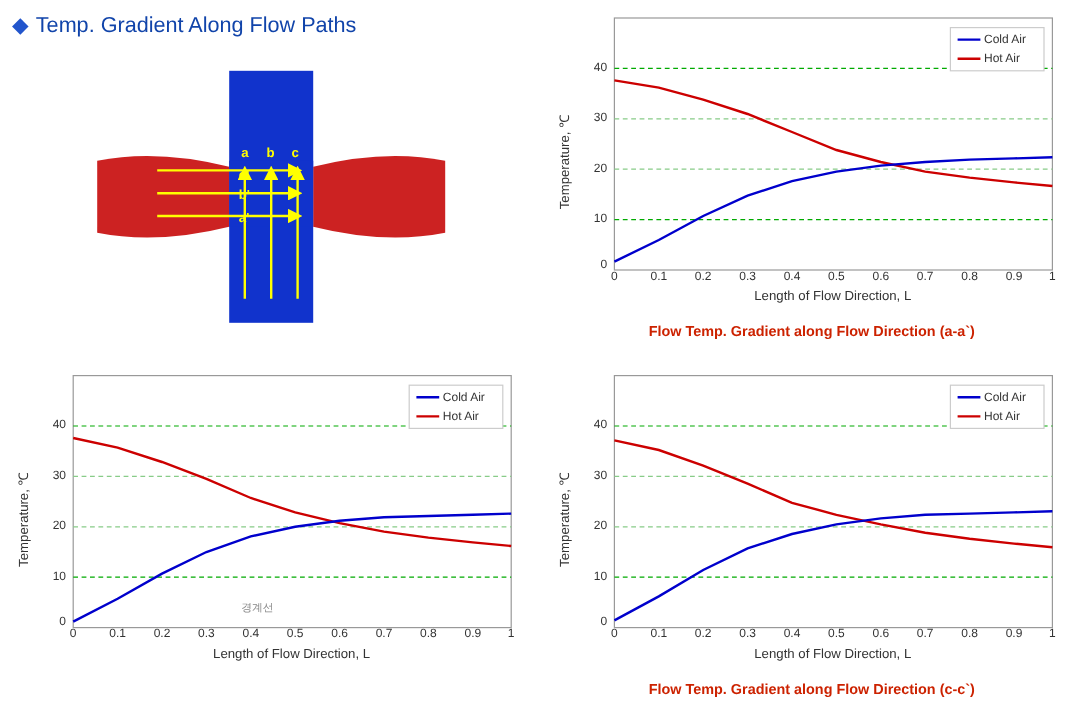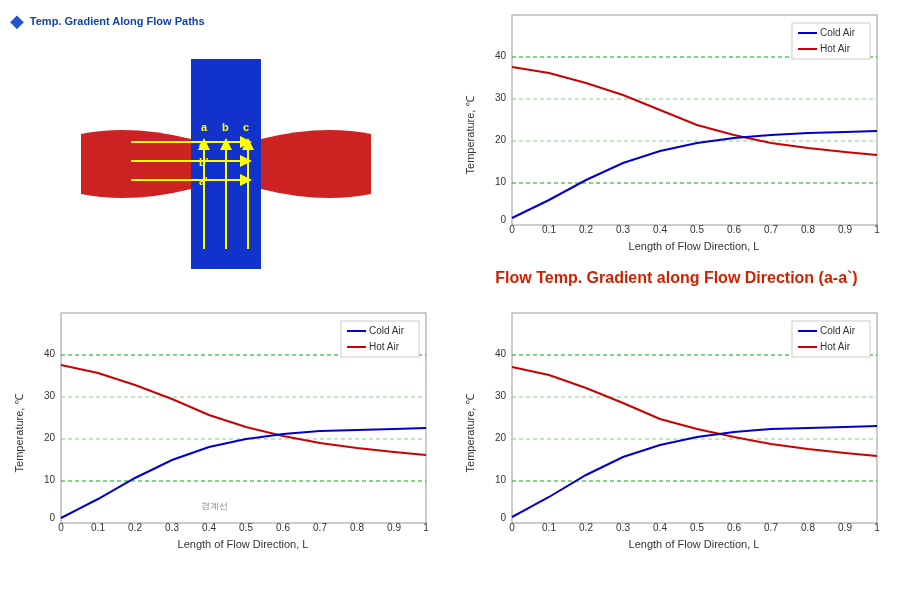--- a/index.html
+++ b/index.html
@@ -27,40 +27,40 @@
       display: flex;
       align-items: center;
       margin-bottom: 8px;
     }
     .diamond-icon {
       color: #2255cc;
       font-size: 18px;
       margin-right: 6px;
     }
     .main-title {
-      font-size: 11px;
-      font-weight: bold;
+      font-size: 18px;
+      font-weight: normal;
       color: #1144aa;
     }
     .diagram-area {
       flex: 1;
       display: flex;
       align-items: center;
       justify-content: center;
       width: 100%;
     }
     .chart-container {
       padding: 5px;
       display: flex;
       flex-direction: column;
       align-items: center;
     }
     .chart-title {
       color: #cc2200;
-      font-size: 16px;
+      font-size: 12px;
       font-weight: bold;
       text-align: center;
       margin-top: 4px;
     }
     svg text {
       font-family: Arial, sans-serif;
     }
   </style>
 </head>
 <body>
@@ -236,15 +236,16 @@
       <polyline points="50,64 87,72 124,85 161,100 198,116 235,126 272,134 309,141 346,146 383,150 415,153" fill="none" stroke="#cc0000" stroke-width="2"></polyline>
 
       <polyline points="50,214 87,194 124,172 161,154 198,142 235,134 272,129 309,126 346,125 383,124 415,123" fill="none" stroke="#0000cc" stroke-width="2"></polyline>
 
       <rect x="330" y="18" width="78" height="36" fill="white" stroke="#ccc" stroke-width="1"></rect>
       <line x1="336" y1="28" x2="355" y2="28" stroke="#0000cc" stroke-width="2"></line>
       <text x="358" y="31" font-size="10" fill="#333">Cold Air</text>
       <line x1="336" y1="44" x2="355" y2="44" stroke="#cc0000" stroke-width="2"></line>
       <text x="358" y="47" font-size="10" fill="#333">Hot Air</text>
     </svg>
+    <div class="chart-title">Flow Temp. Gradient along Flow Direction (c-c`)</div>
   </div>
 
 </div>
 
 </body></html>

